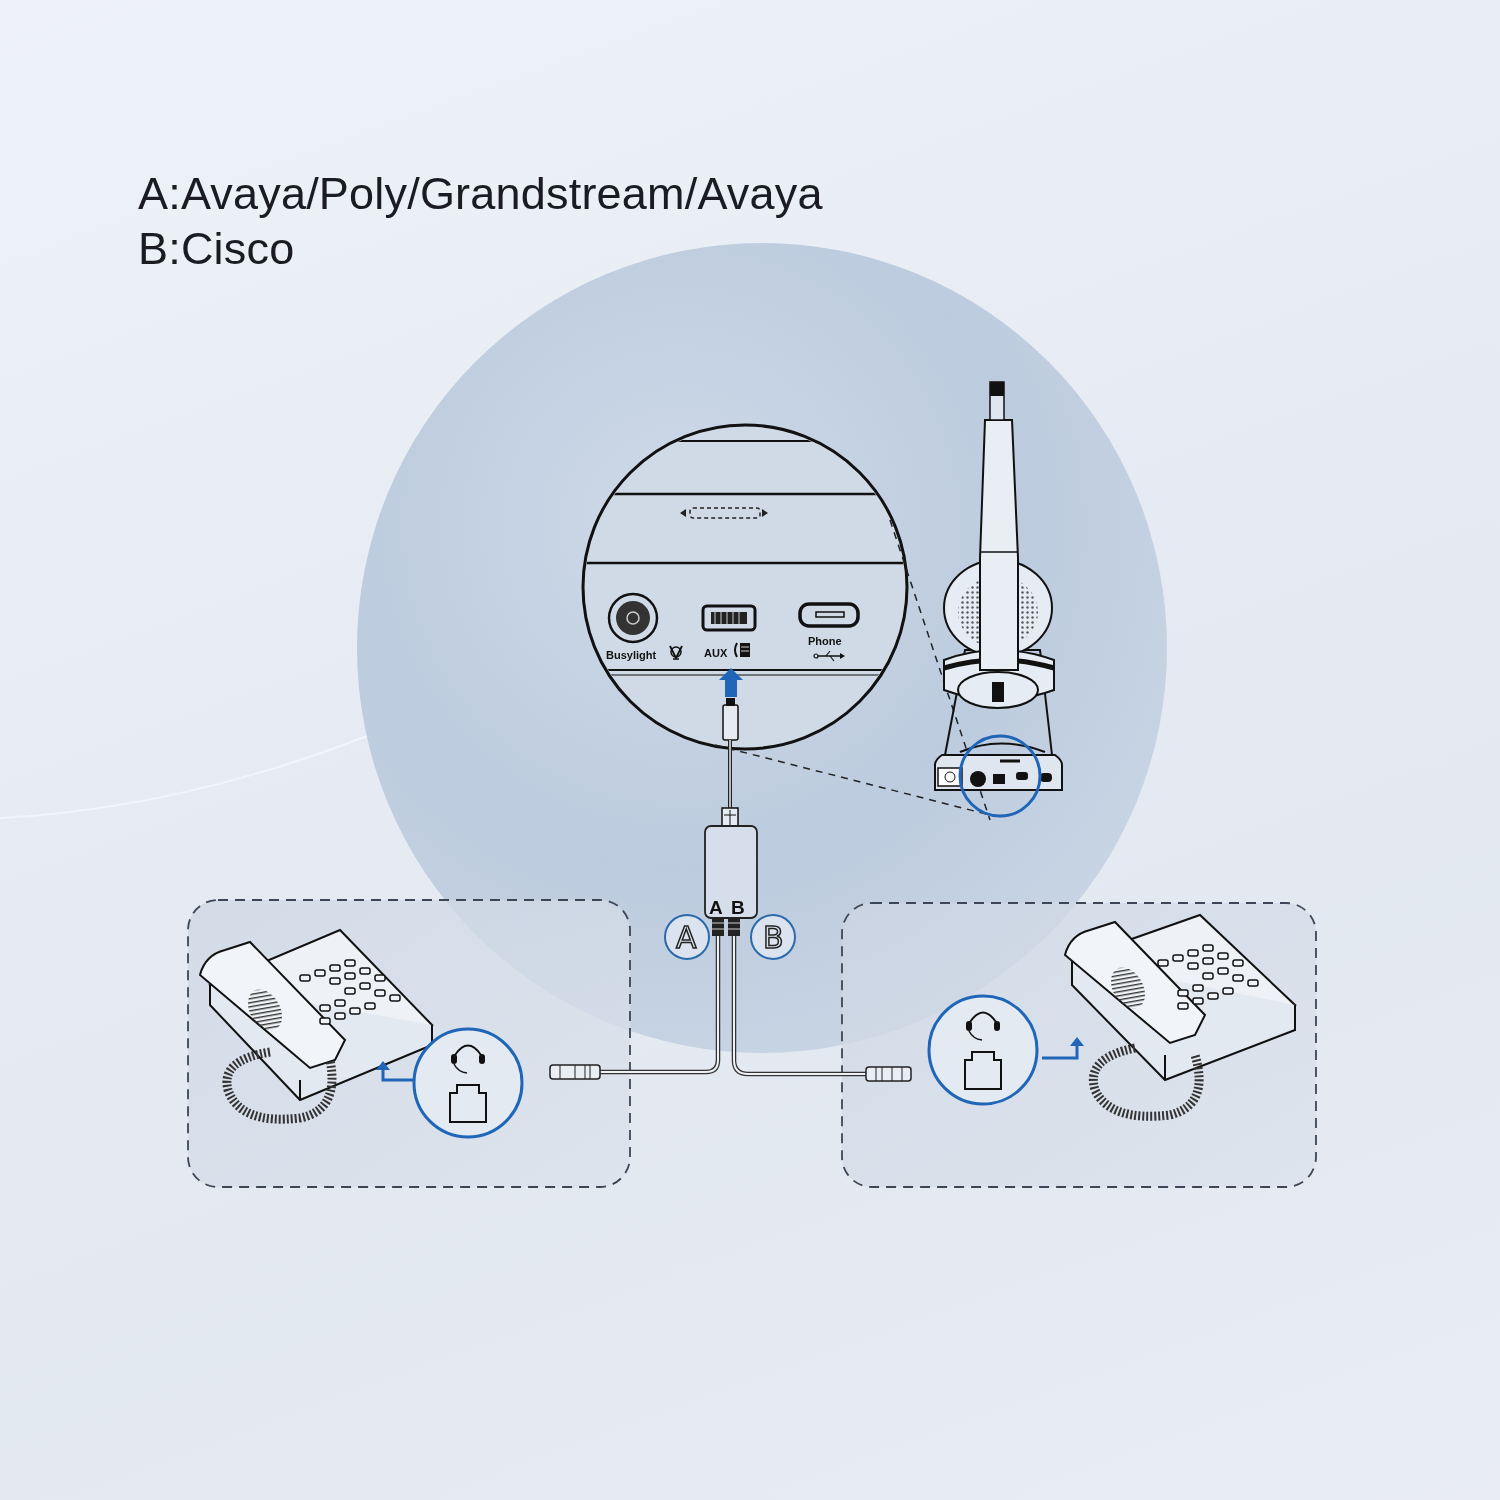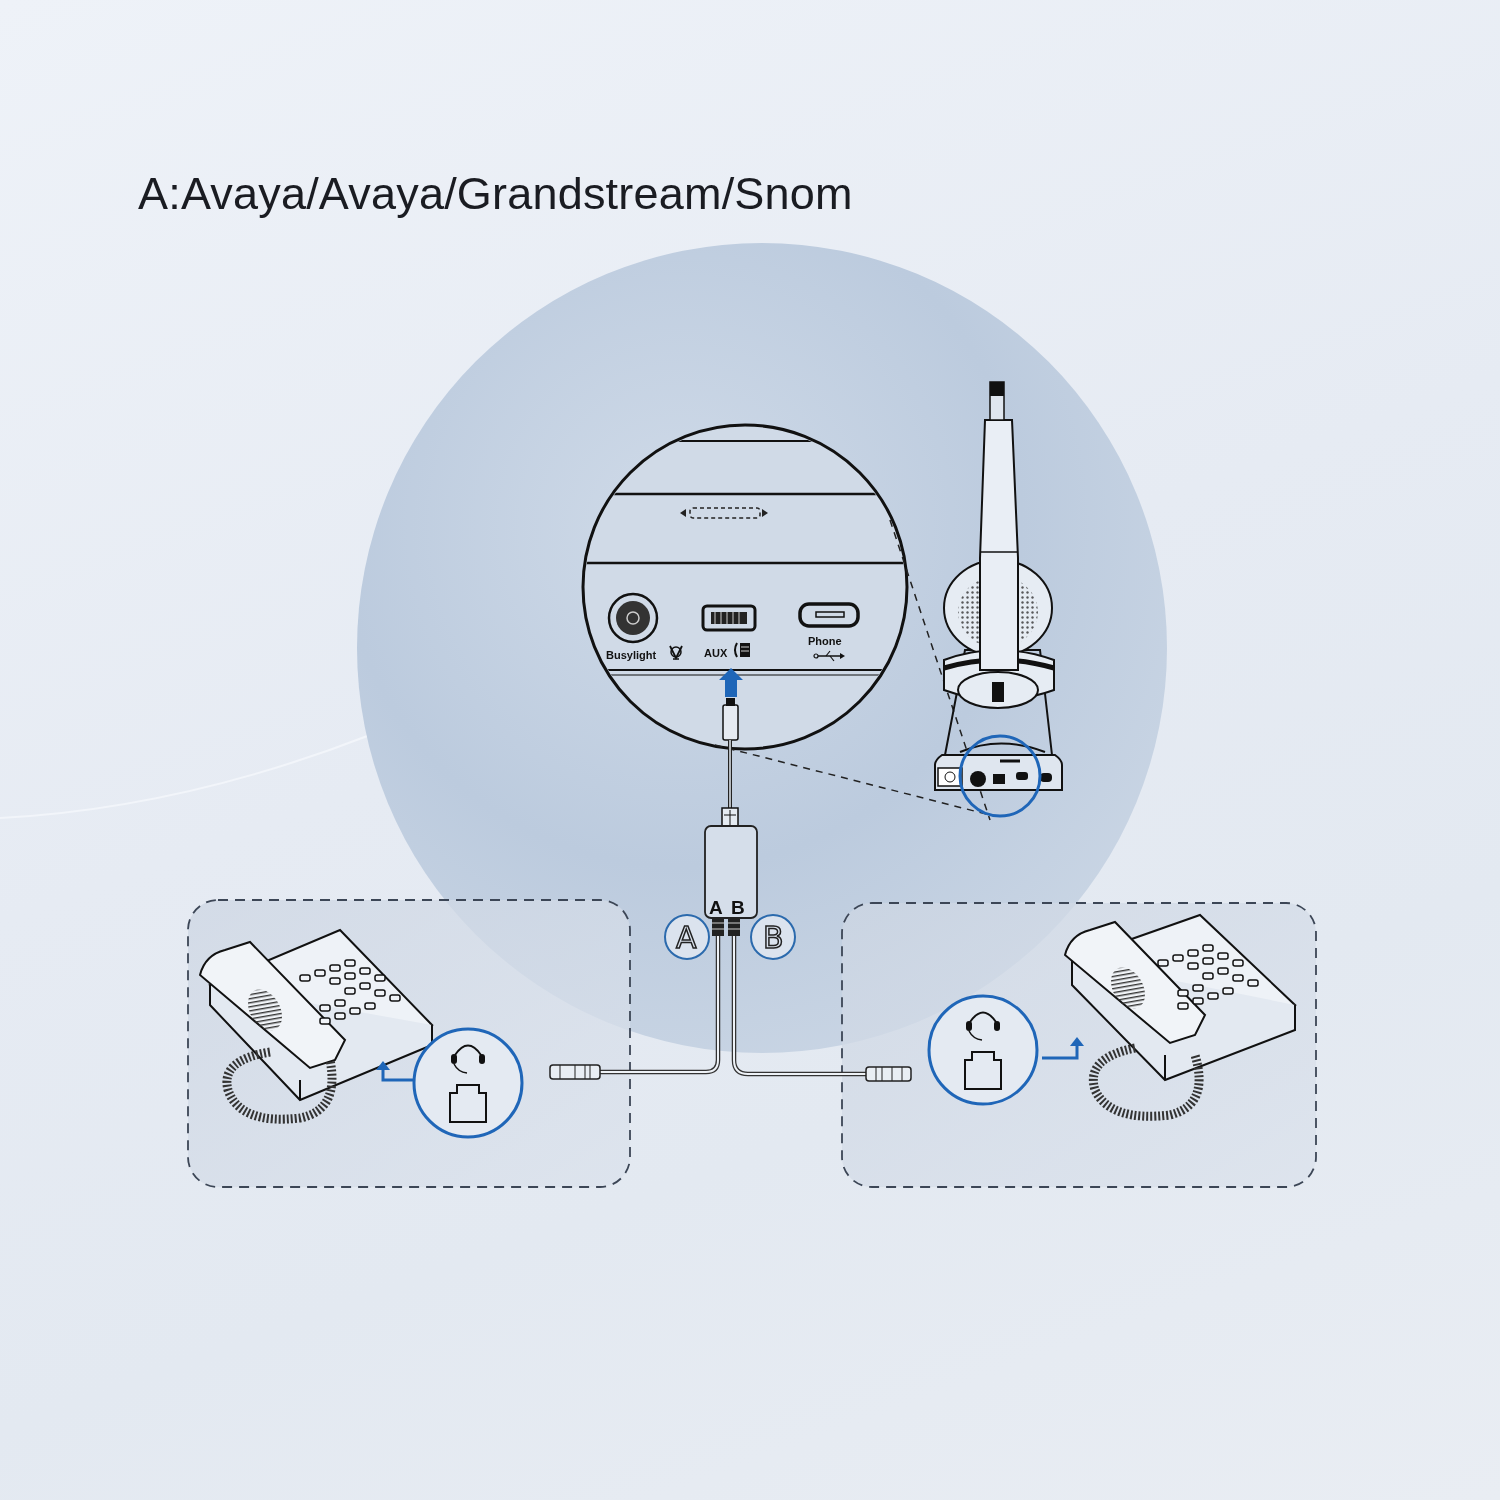--- a/index.html
+++ b/index.html
@@ -19,21 +19,22 @@
       font-family: "Liberation Sans", sans-serif; font-weight: 700;
       font-size: 11px; fill: #111;
     }
     .badge-text { font-family: "DejaVu Sans", sans-serif; font-size: 30px; fill: none; stroke: #222; stroke-width: 1.5; }
     .splitter-label { font-family: "Liberation Sans", sans-serif; font-weight: 700; font-size: 19px; fill: #111; }
   </style>
 </head>
 <body>
 
 <div class="legend">
-  <div>A:Avaya/Avaya/Grandstream/Snom</div>
+  <div>A:Avaya/Poly/Grandstream/Avaya</div>
+  <div>B:Cisco</div>
 </div>
 
 <svg class="diagram" width="1500" height="1500" viewBox="0 0 1500 1500" xmlns="http://www.w3.org/2000/svg">
   <defs>
     <radialGradient id="sphereGrad" cx="40%" cy="35%" r="70%">
       <stop offset="0%" stop-color="#cfdae8"></stop>
       <stop offset="60%" stop-color="#bccbde"></stop>
       <stop offset="100%" stop-color="#c9d5e4"></stop>
     </radialGradient>
     <linearGradient id="panelGrad" x1="0" y1="0" x2="1" y2="1">

